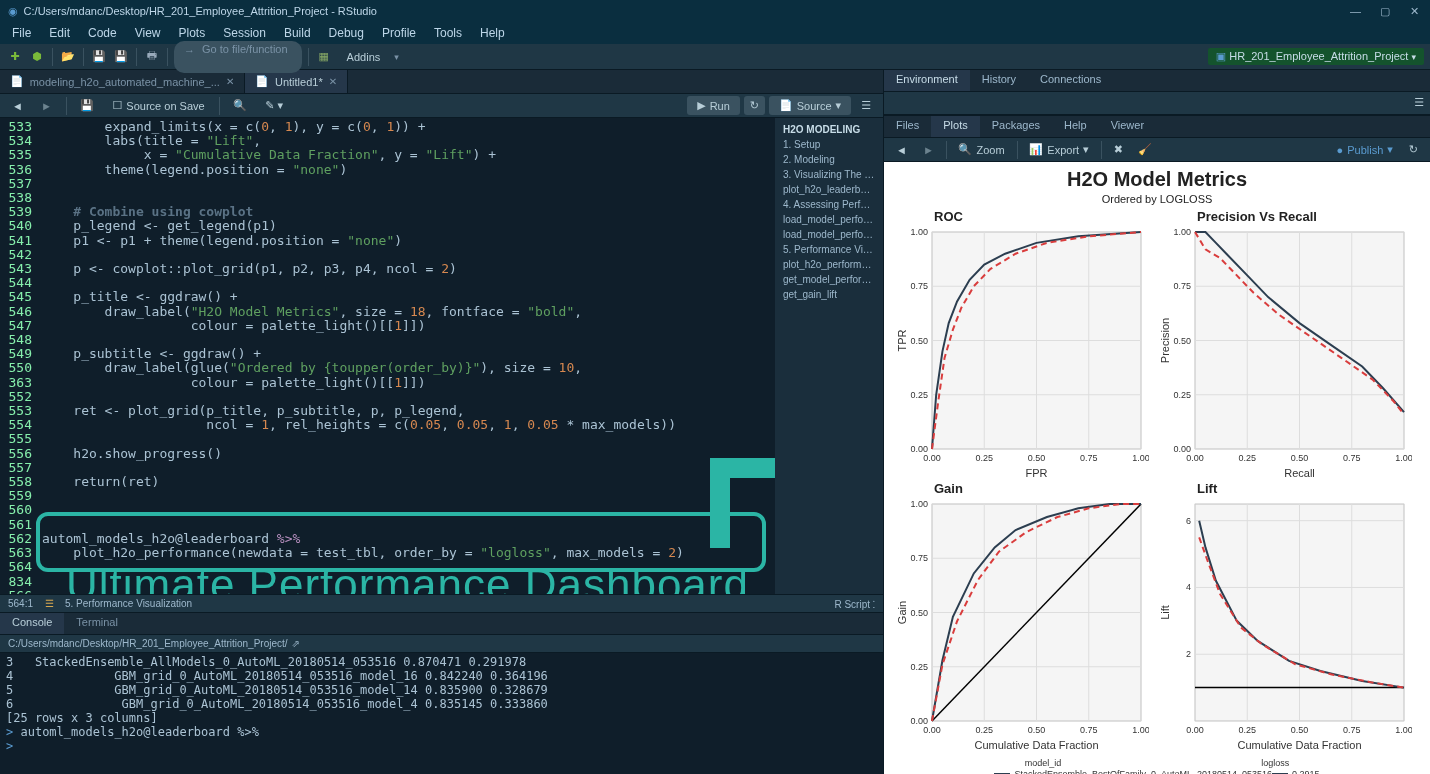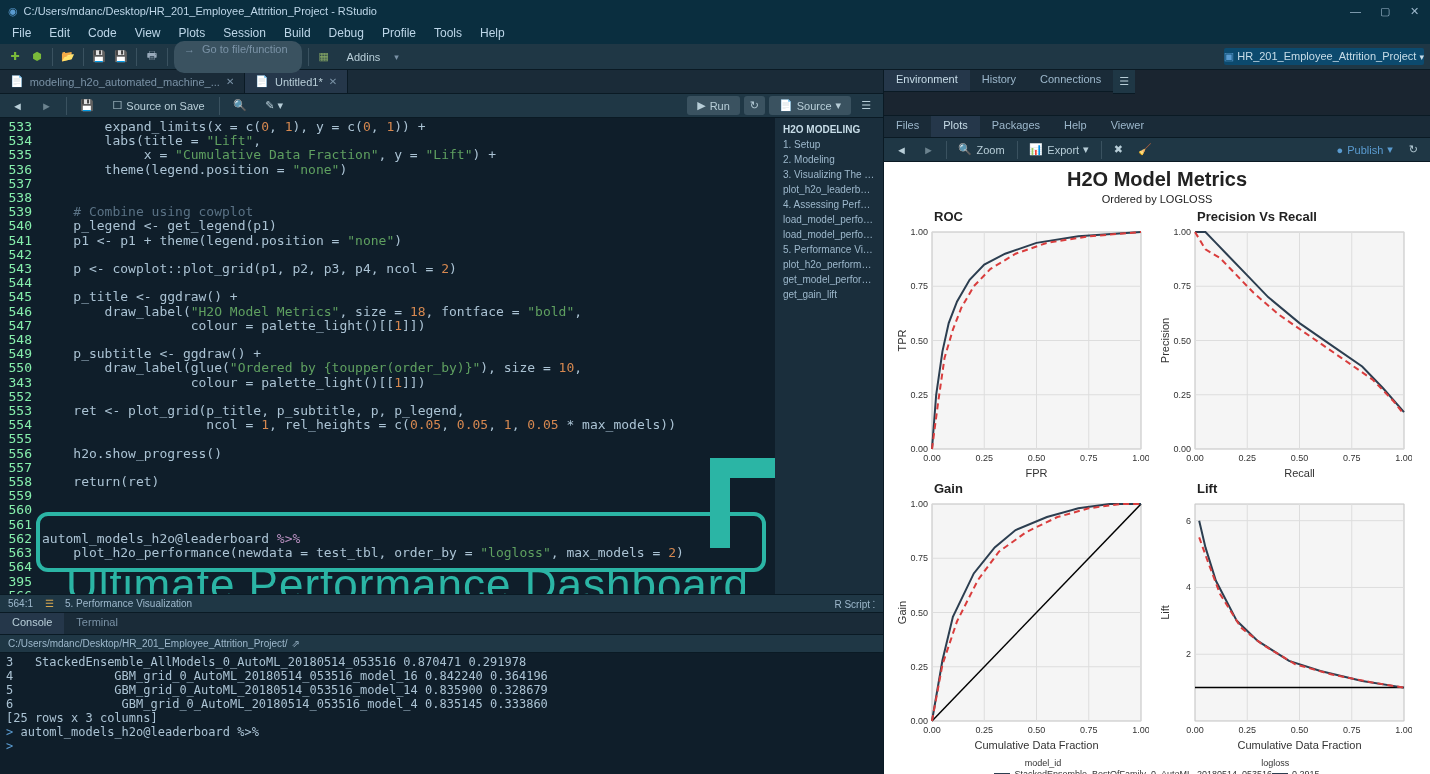--- a/index.html
+++ b/index.html
@@ -9,38 +9,38 @@
 .titlebar-buttons { display: flex; gap: 18px; align-items: center; }
 .titlebar-btn { width: 12px; height: 12px; color: #9db8cc; cursor: pointer; }
 .menubar { background: #0a2e3f; height: 22px; display: flex; align-items: center; padding: 0 4px; gap: 2px; }
 .menubar-item { padding: 2px 8px; color: #bdd6e8; font-size: 12px; cursor: pointer; }
 .toolbar { background: #1f3745; height: 26px; display: flex; align-items: center; padding: 0 6px; gap: 4px; border-bottom: 1px solid #0a1a24; }
 .toolbar-btn { width: 18px; height: 18px; display: flex; align-items: center; justify-content: center; cursor: pointer; font-size: 11px; }
 .toolbar-sep { width: 1px; height: 18px; background: #3a5260; margin: 0 2px; }
 .toolbar-nav { background: #3a5260; border-radius: 10px; padding: 2px 14px 18px 28px; color: #7a92a6; font-size: 11px; position: relative; text-align: center; }
 .toolbar-nav::before { content: "→"; position: absolute; left: 10px; }
 .toolbar-addins { color: #b8ced8; padding: 2px 10px; font-size: 11px; }
-.toolbar-right { margin-left: auto; background: #0c4a6e; border-radius: 2px; padding: 2px 0; color: #c8dde8; font-size: 11px; cursor: pointer; }
+.toolbar-right { margin-left: auto; background: #14532d; border-radius: 2px; padding: 2px 8px; color: #c8dde8; font-size: 11px; cursor: pointer; }
 .main { display: flex; height: calc(100% - 70px); }
 .left-pane { width: 884px; display: flex; flex-direction: column; border-right: 1px solid #0a1a24; }
 .right-pane { flex: 1; display: flex; flex-direction: column; }
 .tab-bar { background: #1a2b38; height: 24px; display: flex; align-items: center; border-bottom: 1px solid #0a1a24; }
 .tab { padding: 4px 10px; background: #25374a; color: #b8ced8; font-size: 11px; display: flex; align-items: center; gap: 6px; border-right: 1px solid #0a1a24; cursor: pointer; height: 100%; }
 .tab.inactive { background: #1a2b38; color: #7a92a6; }
 .tab-close { font-size: 10px; color: #7a92a6; }
 .editor-toolbar { background: #1f3745; height: 24px; display: flex; align-items: center; padding: 0 6px; gap: 6px; border-bottom: 1px solid #0a1a24; font-size: 11px; color: #b8ced8; }
 .et-btn { padding: 2px 6px; cursor: pointer; display: flex; align-items: center; gap: 4px; }
 .et-right { margin-left: auto; display: flex; gap: 4px; align-items: center; }
 .et-run { background: #3a5260; padding: 3px 10px; border-radius: 3px; }
 .editor-area { flex: 1; display: flex; overflow: hidden; position: relative; }
 .code-area { flex: 1; background: #0f1e2a; font-family: Consolas, monospace; font-size: 13px; line-height: 14.2px; padding: 2px 0; overflow: hidden; position: relative; }
 .line { display: flex; white-space: pre; }
 .gutter { width: 42px; text-align: right; padding-right: 10px; color: #86efac; flex-shrink: 0; user-select: none; }
 .code { color: #abc3d4; }
-.comment { color: #5a7285; }
+.comment { color: #5a7285; font-weight: bold; }
 .string { color: #5fa060; }
 .number { color: #d68850; }
 .op { color: #b890c0; }
 .highlight-box { position: absolute; border: 4px solid #2bb5a5; border-radius: 12px; left: 36px; width: 730px; top: 394px; height: 60px; pointer-events: none; }
 .dashboard-text { position: absolute; left: 66px; top: 460px; color: #2bb5a5; font-size: 44px; font-family: "Century Gothic", sans-serif; letter-spacing: 1px; }
 .arrow { position: absolute; left: 700px; top: 300px; width: 190px; height: 140px; }
 .outline { width: 108px; background: #1a2e3c; font-size: 10px; line-height: 13px; padding: 4px 2px; overflow: hidden; color: #9db8cc; }
 .outline-item { padding: 1px 6px; white-space: nowrap; overflow: hidden; text-overflow: ellipsis; cursor: pointer; }
 .outline-header { font-weight: bold; color: #c8dde8; }
 .editor-status { background: #1f3745; height: 18px; display: flex; align-items: center; padding: 0 8px; font-size: 10px; color: #9db8cc; border-top: 1px solid #0a1a24; }
@@ -65,21 +65,21 @@
 .plot-grid { display: grid; grid-template-columns: 1fr 1fr; gap: 0; padding: 0 10px; margin-top: 4px; }
 .subplot { position: relative; }
 .subplot-title { font-weight: bold; font-size: 13px; color: #222; margin-left: 40px; margin-bottom: 2px; }
 .chart-svg { display: block; }
 .axis-label { font-size: 11px; fill: #333; }
 .tick-label { font-size: 9px; fill: #333; }
 .legend-area { text-align: center; font-size: 9px; color: #333; padding: 4px 0 2px; }
 .legend-row { display: flex; justify-content: center; align-items: center; margin: 1px 0; }
 .legend-item { display: flex; align-items: center; gap: 4px; }
 .legend-swatch { width: 16px; height: 2px; }
-.top-right { height: 46px; display: flex; flex-direction: row; border-bottom: 1px solid #0a1a24; }
+.top-right { height: 46px; display: flex; flex-direction: column; border-bottom: 1px solid #0a1a24; }
 </style>
 </head>
 <body>
 
 <div class="titlebar">
   <div class="titlebar-text">
     <span style="color:#5a9bd0;">◉</span>
     <span>C:/Users/mdanc/Desktop/HR_201_Employee_Attrition_Project - RStudio</span>
   </div>
   <div class="titlebar-buttons">
@@ -159,35 +159,35 @@
           <div class="line"><span class="gutter">541</span><span class="code">    p1 &lt;- p1 + theme(legend.position = <span class="string">"none"</span>)</span></div>
           <div class="line"><span class="gutter">542</span><span class="code"></span></div>
           <div class="line"><span class="gutter">543</span><span class="code">    p &lt;- cowplot::plot_grid(p1, p2, p3, p4, ncol = <span class="number">2</span>)</span></div>
           <div class="line"><span class="gutter">544</span><span class="code"></span></div>
           <div class="line"><span class="gutter">545</span><span class="code">    p_title &lt;- ggdraw() +</span></div>
           <div class="line"><span class="gutter">546</span><span class="code">        draw_label(<span class="string">"H2O Model Metrics"</span>, size = <span class="number">18</span>, fontface = <span class="string">"bold"</span>,</span></div>
           <div class="line"><span class="gutter">547</span><span class="code">                   colour = palette_light()[[<span class="number">1</span>]])</span></div>
           <div class="line"><span class="gutter">548</span><span class="code"></span></div>
           <div class="line"><span class="gutter">549</span><span class="code">    p_subtitle &lt;- ggdraw() +</span></div>
           <div class="line"><span class="gutter">550</span><span class="code">        draw_label(glue(<span class="string">"Ordered by {toupper(order_by)}"</span>), size = <span class="number">10</span>,</span></div>
-          <div class="line"><span class="gutter">343</span><span class="code">                   colour = palette_light()[[<span class="number">1</span>]])</span></div>
+          <div class="line"><span class="gutter">363</span><span class="code">                   colour = palette_light()[[<span class="number">1</span>]])</span></div>
           <div class="line"><span class="gutter">552</span><span class="code"></span></div>
           <div class="line"><span class="gutter">553</span><span class="code">    ret &lt;- plot_grid(p_title, p_subtitle, p, p_legend,</span></div>
           <div class="line"><span class="gutter">554</span><span class="code">                     ncol = <span class="number">1</span>, rel_heights = c(<span class="number">0.05</span>, <span class="number">0.05</span>, <span class="number">1</span>, <span class="number">0.05</span> * max_models))</span></div>
           <div class="line"><span class="gutter">555</span><span class="code"></span></div>
           <div class="line"><span class="gutter">556</span><span class="code">    h2o.show_progress()</span></div>
           <div class="line"><span class="gutter">557</span><span class="code"></span></div>
           <div class="line"><span class="gutter">558</span><span class="code">    return(ret)</span></div>
           <div class="line"><span class="gutter">559</span><span class="code"></span></div>
           <div class="line"><span class="gutter">560</span><span class="code"></span></div>
           <div class="line"><span class="gutter">561</span><span class="code"></span></div>
           <div class="line"><span class="gutter">562</span><span class="code">automl_models_h2o@leaderboard <span class="op">%&gt;%</span></span></div>
           <div class="line"><span class="gutter">563</span><span class="code">    plot_h2o_performance(newdata = test_tbl, order_by = <span class="string">"logloss"</span>, max_models = <span class="number">2</span>)</span></div>
           <div class="line"><span class="gutter">564</span><span class="code"></span></div>
-          <div class="line"><span class="gutter">395</span><span class="code"></span></div>
+          <div class="line"><span class="gutter">834</span><span class="code"></span></div>
           <div class="line"><span class="gutter">566</span><span class="code"></span></div>
           <div class="highlight-box"></div>
         <div class="dashboard-text">Ultimate Performance Dashboard</div>
         <svg class="arrow" viewBox="0 0 190 140">
           <path d="M 10 130 L 10 40 L 130 40 L 130 15 L 185 50 L 130 85 L 130 60 L 30 60 L 30 130 Z" fill="#2bb5a5"></path>
         </svg>
       </div>
       <div class="outline" id="outline">
           <div class="outline-item outline-header">H2O MODELING</div>
           <div class="outline-item">1. Setup</div>

